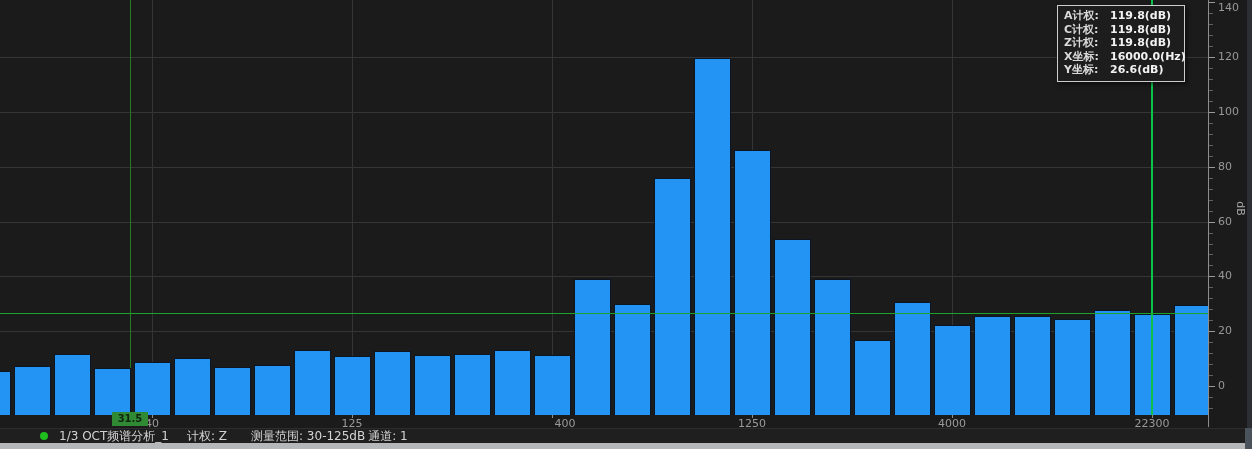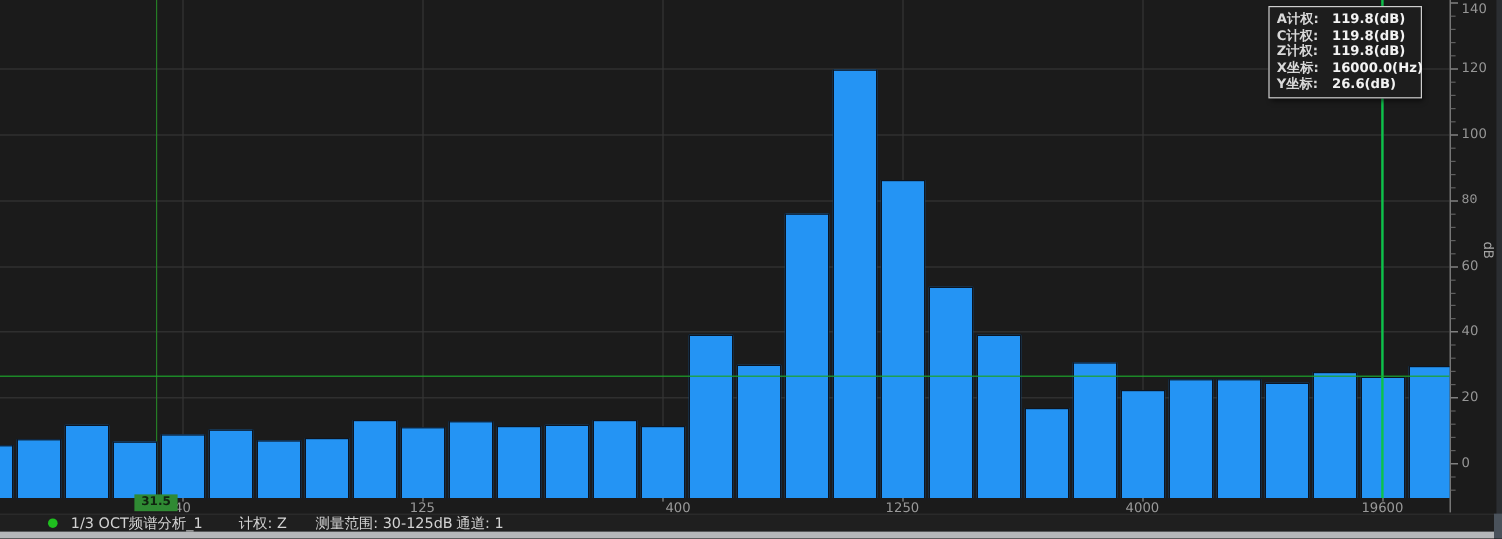--- a/index.html
+++ b/index.html
@@ -28,21 +28,21 @@
   #tooltip{position:absolute;left:1057px;top:5px;width:128px;box-sizing:border-box;background:#1d1d1d;
            border:1px solid #cdcdcd;box-shadow:2px 2px 4px rgba(0,0,0,.55);padding:3px 5px 4px 6px;z-index:10;}
   .trow{display:flex;line-height:13.6px;font-size:11px;font-weight:bold;white-space:nowrap;}
   .tlabel{width:46px;color:#d9d9d9;flex:none;}
   .tvalue{color:#f2f2f2;}
   
   #status-bar{position:absolute;left:0;top:428px;width:1245px;height:15px;background:#1f1f1f;
               border-top:1px solid #2d2d2d;box-sizing:border-box;display:flex;align-items:center;
               font-size:12px;color:#d3d3d3;white-space:nowrap;}
   #status-dot{width:8px;height:8px;border-radius:50%;margin-left:40px;margin-right:11px;flex:none;}
-  #status-title{margin-right:30px;}
+  #status-title{margin-right:18px;}
   #status-weighting{margin-right:24px;}
   #status-range{margin-right:3px;}
   #bottom-strip{position:absolute;left:0;top:443px;width:1245px;height:6px;background:#b5b7b9;}
   #right-strip{position:absolute;left:1247px;top:0;width:5px;height:449px;background:#2b2e32;}
   #scrollbar-corner{position:absolute;left:1245px;top:428px;width:7px;height:21px;background:#4a525b;}
 </style>
 </head>
 <body>
 
 <div id="app">
@@ -100,21 +100,21 @@
   <div id="yaxis-ticks">
       <div class="ytick-major" style="top: 386px;"></div>
       <div class="ylabel" style="top: 380px;">0</div>
       <div class="ytick-major" style="top: 331px;"></div>
       <div class="ylabel" style="top: 325px;">20</div>
       <div class="ytick-major" style="top: 276px;"></div>
       <div class="ylabel" style="top: 270px;">40</div>
       <div class="ytick-major" style="top: 222px;"></div>
       <div class="ylabel" style="top: 216px;">60</div>
       <div class="ytick-major" style="top: 167px;"></div>
-      <div class="ylabel" style="top: 161px; font-family: Liberation Mono, monospace;">80</div>
+      <div class="ylabel" style="top: 161px;">80</div>
       <div class="ytick-major" style="top: 112px;"></div>
       <div class="ylabel" style="top: 106px;">100</div>
       <div class="ytick-major" style="top: 57px;"></div>
       <div class="ylabel" style="top: 51px;">120</div>
       <div class="ytick-major" style="top: 2px;"></div>
       <div class="ylabel" style="top: 2px;">140</div>
       <div class="ytick-minor" style="top: 408px;"></div>
       <div class="ytick-minor" style="top: 397px;"></div>
       <div class="ytick-minor" style="top: 375px;"></div>
       <div class="ytick-minor" style="top: 364px;"></div>
@@ -152,21 +152,21 @@
       <div class="xlabel" style="left: 152px;">40</div>
       <div class="xtick" style="left: 352px;"></div>
       <div class="xlabel" style="left: 352px;">125</div>
       <div class="xtick" style="left: 552px;"></div>
       <div class="xlabel" style="left: 552px; margin-left: 13px;">400</div>
       <div class="xtick" style="left: 752px;"></div>
       <div class="xlabel" style="left: 752px;">1250</div>
       <div class="xtick" style="left: 952px;"></div>
       <div class="xlabel" style="left: 952px;">4000</div>
       <div class="xtick" style="left: 1152px;"></div>
-      <div class="xlabel" style="left: 1152px;">19600</div>
+      <div class="xlabel" style="left: 1152px;">22300</div>
     </div>
   <div id="freq-badge" style="left: 112px;">31.5</div>
 
   <div id="tooltip">
     <div class="trow">
       <span class="tlabel">A计权:</span>
       <span class="tvalue">119.8(dB)</span>
     </div>
     <div class="trow">
       <span class="tlabel">C计权:</span>

